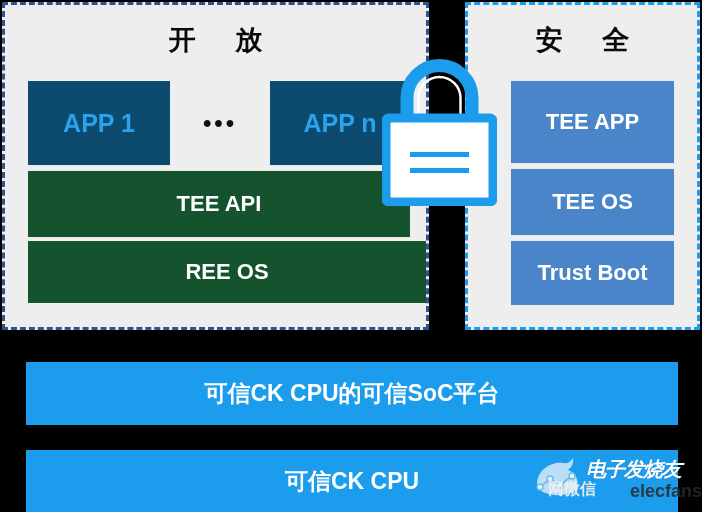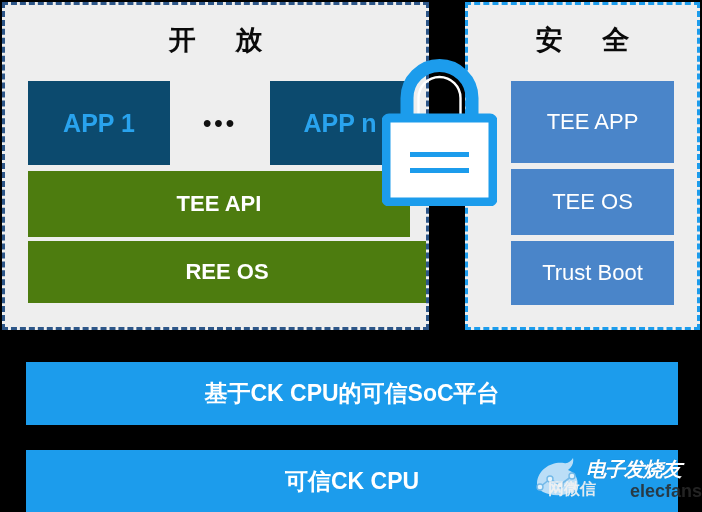--- a/index.html
+++ b/index.html
@@ -90,21 +90,21 @@
     top: 76px;
     width: 94px;
     height: 84px;
     color: #111111;
     font-size: 24px;
     font-weight: bold;
     letter-spacing: 3px;
     line-height: 0.6;
   }
   .deep-bar {
-    background: #4d7c0f;
+    background: #14532d;
     color: #ffffff;
     font-size: 22px;
     font-weight: bold;
   }
   #tee-api {
     left: 23px;
     top: 166px;
     width: 382px;
     height: 66px;
   }
@@ -113,21 +113,21 @@
     top: 236px;
     width: 398px;
     height: 62px;
   }
 
   
   .mid-bar {
     background: #4a85c9;
     color: #ffffff;
     font-size: 22px;
-    font-weight: normal;
+    font-weight: bold;
     text-align: center;
   }
   #tee-app {
     left: 43px;
     top: 76px;
     width: 163px;
     height: 82px;
   }
   #tee-os {
     left: 43px;
@@ -262,21 +262,21 @@
       <path d="M 25 64 L 25 40 A 32.5 32.5 0 0 1 90 40 L 90 64" fill="none" stroke="#1c9cec" stroke-width="13"></path>
       <path d="M 36.5 64 L 36.5 40 A 21 21 0 0 1 78.5 40 L 78.5 64" fill="none" stroke="#ffffff" stroke-width="2.4"></path>
 
       <rect x="4" y="60" width="107" height="84" rx="3" ry="3" fill="#ffffff" stroke="#1c9cec" stroke-width="9"></rect>
 
       <rect x="28" y="94" width="59" height="5" fill="#1c9cec"></rect>
       <rect x="28" y="110" width="59" height="5" fill="#1c9cec"></rect>
     </svg>
   </div>
 
-  <div class="wide-bar" id="soc-platform">基于CK CPU的可信SoC平台</div>
+  <div class="wide-bar" id="soc-platform">可信CK CPU的可信SoC平台</div>
 
   <div class="wide-bar" id="ck-cpu">可信CK CPU</div>
 
   <div id="watermark">
     <div id="wm-logo">
       <svg width="56" height="40" viewBox="0 0 56 40" xmlns="http://www.w3.org/2000/svg">
         <path d="M 3 26 C 4 12 18 4 30 6 C 34 7 37 4 39 1 C 40 6 38 10 34 13 C 42 16 46 24 42 32 C 36 39 18 40 9 35 C 5 33 3 30 3 26 Z" fill="#dfeefa" opacity="0.93"></path>
         <path d="M 6 30 L 16 22 L 26 28 L 38 19" fill="none" stroke="#7fbde8" stroke-width="1.6"></path>
         <circle cx="6" cy="30" r="3" fill="#ffffff" stroke="#7fbde8" stroke-width="1.4"></circle>
         <circle cx="16" cy="22" r="3" fill="#ffffff" stroke="#7fbde8" stroke-width="1.4"></circle>

